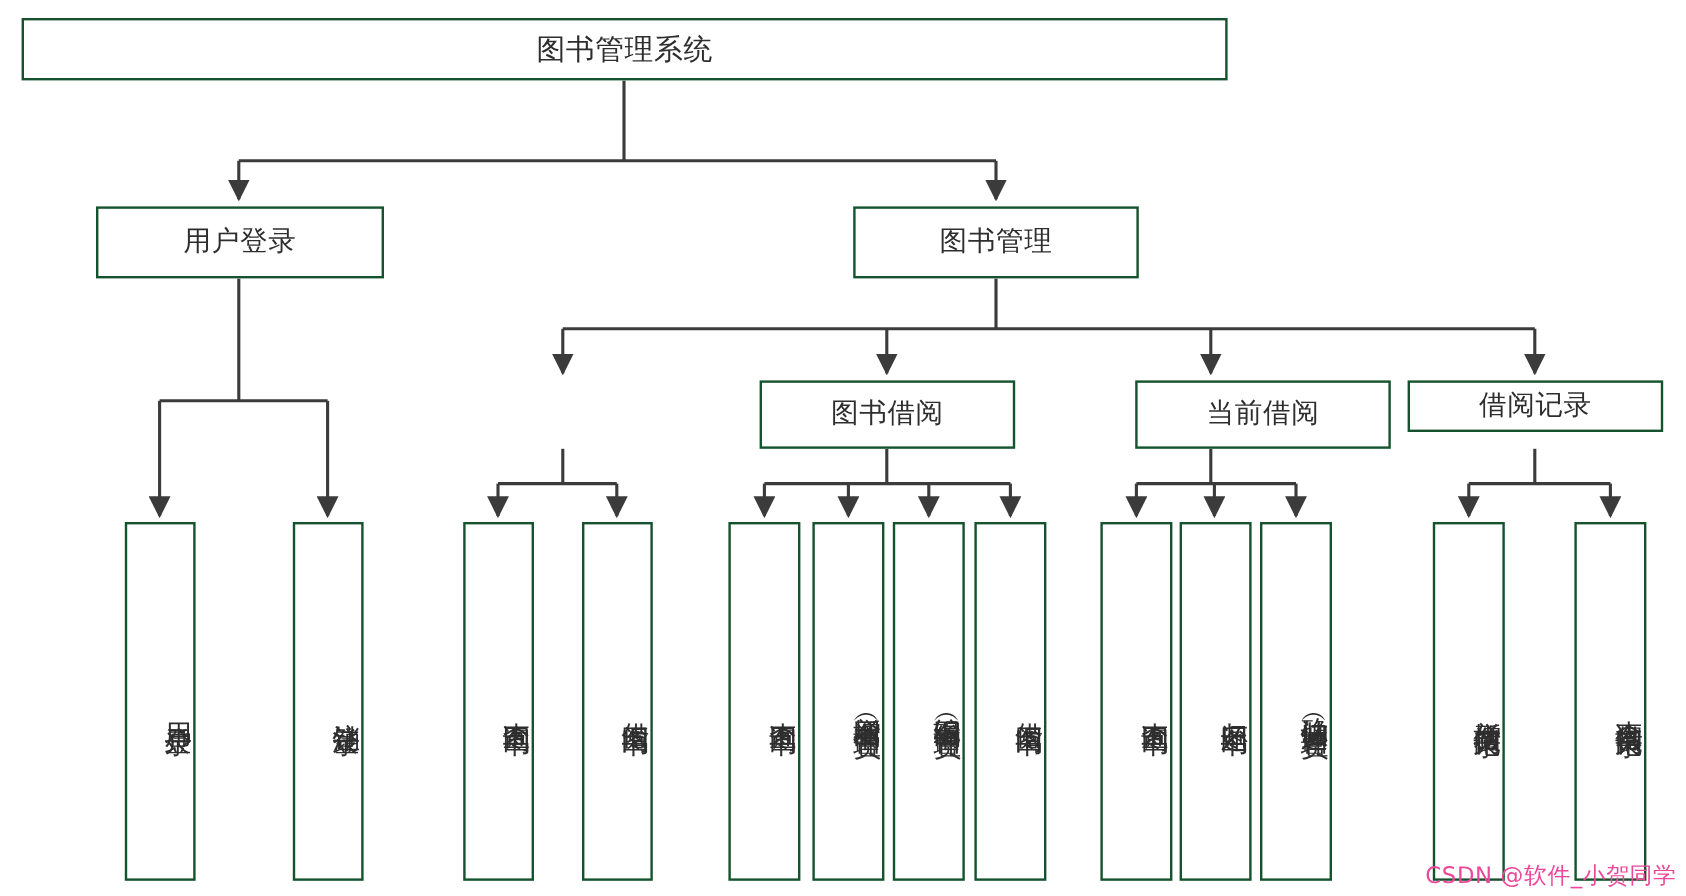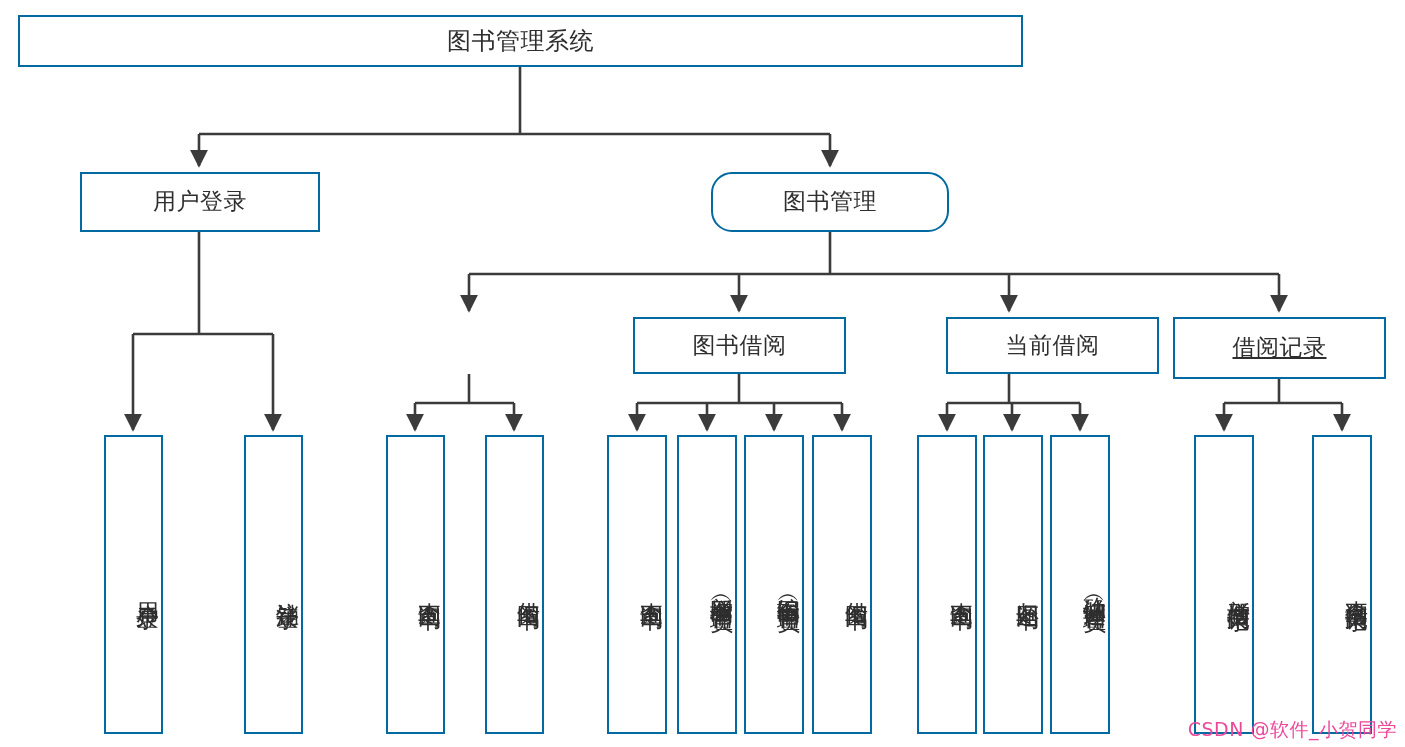--- a/index.html
+++ b/index.html
@@ -23,21 +23,21 @@
     left: 0;
     top: 0;
     width: 1405px;
     height: 747px;
     pointer-events: none;
   }
   
   .node {
     position: absolute;
     box-sizing: border-box;
-    border: 2px solid #0369a1;
+    border: 2px solid #14532d;
     background: #ffffff;
     display: flex;
     align-items: center;
     justify-content: center;
     color: #2e2e2e;
     line-height: 1.18;
   }
   .node.horiz {
     font-size: 23px;
     letter-spacing: 0.5px;
@@ -131,34 +131,34 @@
   </svg>
 
   <div class="node horiz root" style="left:18px; top:15px; width:1005px; height:52px;">
     <span class="label">图书管理系统</span>
   </div>
 
   <div class="node horiz" style="left:80px; top:172px; width:240px; height:60px;">
     <span class="label">用户登录</span>
   </div>
 
-  <div class="node horiz" style="left:711px; top:172px; width:238px; height:60px;border-radius:21px;">
+  <div class="node horiz" style="left:711px; top:172px; width:238px; height:60px;">
     <span class="label">图书管理</span>
   </div>
 
 
   <div class="node horiz" style="left:633px; top:317px; width:213px; height:57px;">
     <span class="label">图书借阅</span>
   </div>
 
   <div class="node horiz" style="left:903px; top:317px; width:213px; height:57px;margin-left:43px;">
     <span class="label">当前借阅</span>
   </div>
 
-  <div class="node horiz" style="left:1173px; top:317px; width:213px; height:62px;text-decoration:underline;">
+  <div class="node horiz" style="left:1173px; top:317px; width:213px; height:43px;">
     <span class="label">借阅记录</span>
   </div>
 
   <div class="node vert" style="left:104px; top:435px; width:59px; height:299px;">
     <span class="label">用户登录</span>
   </div>
 
   <div class="node vert" style="left:244px; top:435px; width:59px; height:299px;">
     <span class="label">注销登录</span>
   </div>

